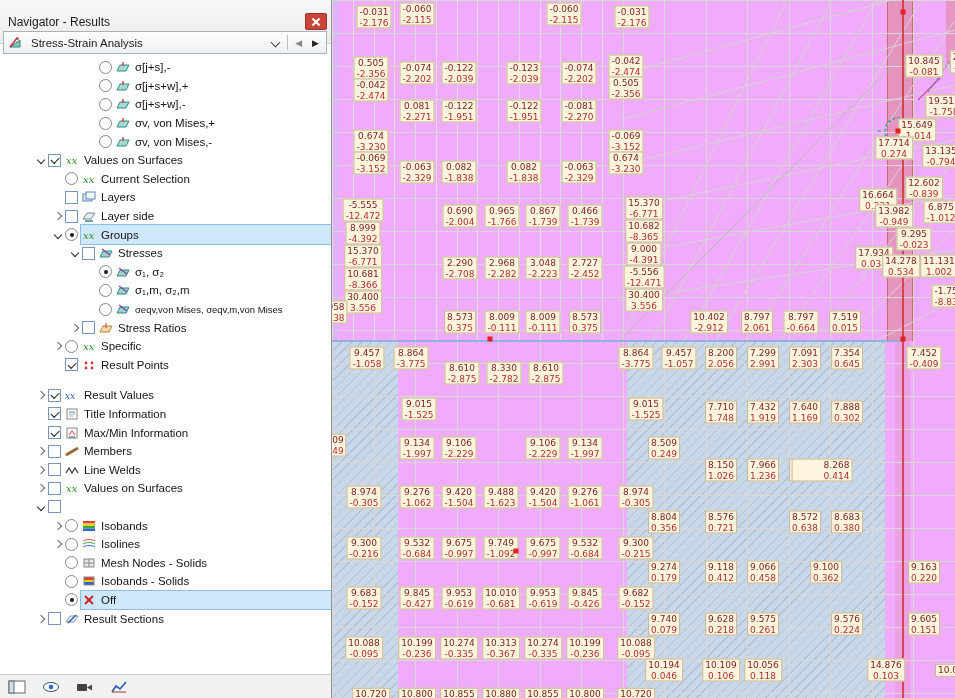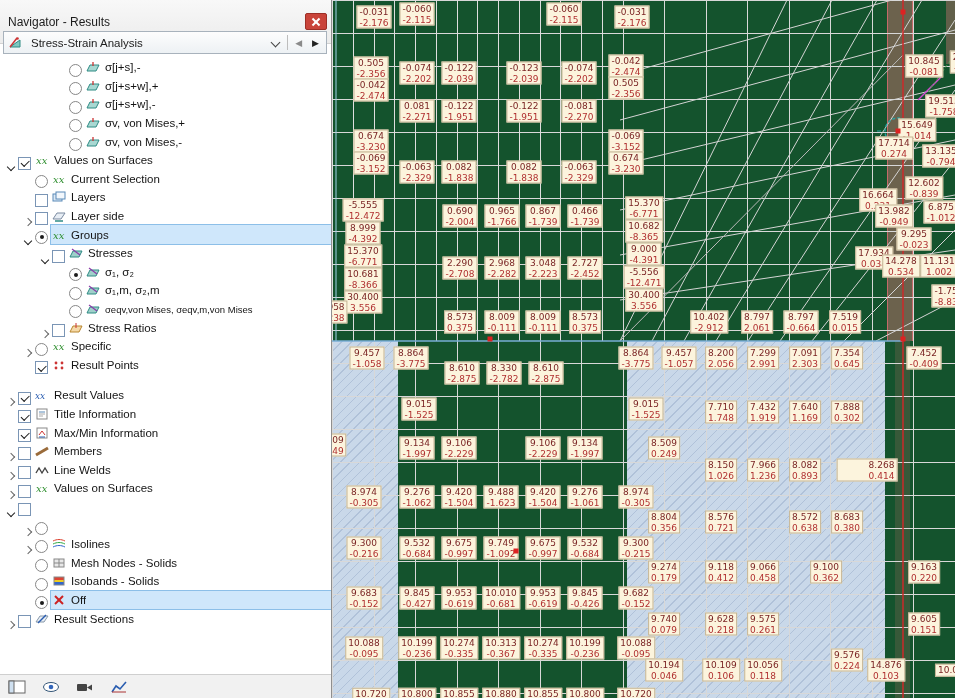--- a/index.html
+++ b/index.html
@@ -21,21 +21,21 @@
          background:linear-gradient(#fdfdfd,#edf1f4);display:flex;align-items:center;gap:4px;
          padding:0 4px;box-sizing:border-box;}
   .combo-label{flex:1;font-size:11.5px;color:#1c1c1c;}
   .chev{width:6px;height:6px;border-right:1.5px solid #444;border-bottom:1.5px solid #444;display:inline-block;transform:rotate(45deg);margin-right:4px;}
   .vsep{width:1px;height:15px;background:#bdbdbd;}
   .nav-arrow{background:none;border:none;font-size:9px;padding:0 3px;color:#222;cursor:pointer;}
   .nav-arrow.prev{color:#8a8a8a;}
 
   .tree{position:absolute;left:0;top:58px;right:0;bottom:24px;background:#fff;overflow:hidden;
         font-size:11.5px;color:#141414;}
-  .trow{display:flex;align-items:flex-end;height:18.6px;white-space:nowrap;}
+  .trow{display:flex;align-items:center;height:18.6px;white-space:nowrap;margin-left:30px;}
   .trow.gap{margin-top:12px;}
   .ind{flex:none;display:inline-block;height:1px;}
   .exp{flex:none;width:14px;display:flex;justify-content:center;align-items:center;}
   .chevt{width:5px;height:5px;border-right:1.4px solid #666;border-bottom:1.4px solid #666;display:inline-block;}
   .chevt.closed{transform:rotate(-45deg);}
   .chevt.open{transform:rotate(45deg);border-color:#222;}
   .ctl{flex:none;width:13px;height:13px;margin-right:3px;position:relative;background:#fff;box-sizing:border-box;}
   .ctl.check-on,.ctl.check-off{border:1px solid #7a95b5;}
   .ctl.radio,.ctl.radio-on{border:1px solid #878787;border-radius:50%;}
   .ck{position:absolute;left:2px;top:2.5px;width:7px;height:3.5px;border-left:1.6px solid #1c1c1c;border-bottom:1.6px solid #1c1c1c;transform:rotate(-45deg);}
@@ -44,21 +44,21 @@
   .wrap.hl{background:#cfe7fb;outline:1px solid #8cbfe8;}
   .ticon{flex:none;width:16px;margin-right:3px;display:flex;align-items:center;}
   .tlabel{overflow:hidden;text-overflow:clip;}
   .tlabel.small{font-size:9.5px;}
 
   .panel-toolbar{position:absolute;left:0;right:0;bottom:0;height:24px;background:#f1f1f1;
                  border-top:1px solid #cfcfcf;display:flex;align-items:center;gap:16px;padding:0 8px;box-sizing:border-box;}
   .tbtn{background:none;border:none;padding:0;cursor:pointer;display:flex;align-items:center;}
 
   
-  .mesh{position:absolute;left:332px;top:0;width:623px;height:698px;background:#14532d;overflow:hidden;}
+  .mesh{position:absolute;left:332px;top:0;width:623px;height:698px;background:#f0abfc;overflow:hidden;}
   .layer{position:absolute;pointer-events:none;}
   .blue-region{background-color:#c9d8e9;
      background-image:repeating-linear-gradient(135deg,rgba(88,114,160,0.22) 0 1px,transparent 1px 7px);}
   .blue1{left:0;top:341px;width:66px;bottom:0;}
   .blue2{left:295px;top:341px;width:258px;bottom:0;}
   .redband{left:555px;top:0;width:26px;height:341px;background:rgba(214,118,118,0.45);
            border-left:1px solid #c46a6a;border-right:1px solid #c46a6a;box-sizing:border-box;}
   .redband2{left:563px;top:341px;width:15px;bottom:0;background:rgba(214,118,118,0.18);}
   .redcorner{left:614px;top:0;width:9px;height:64px;background:rgba(214,118,118,0.4);}
   .grid{inset:0;background-image:
@@ -464,20 +464,31 @@
             <span class="chevt open"></span>
           </span>
           <span class="ctl check-off"></span>
         </div>
         <div class="trow">
           <span class="ind" style="width: 21px;"></span>
           <span class="exp">
             <span class="chevt closed"></span>
           </span>
           <span class="ctl radio"></span>
+          <span class="wrap">
+            <span class="ticon">
+              <svg width="14" height="12" viewBox="0 0 14 12">
+                <rect x="1" y="1" width="12" height="2.5" fill="#dd4433"></rect>
+                <rect x="1" y="3.5" width="12" height="2.5" fill="#eecc22"></rect>
+                <rect x="1" y="6" width="12" height="2.5" fill="#33aa44"></rect>
+                <rect x="1" y="8.5" width="12" height="2.5" fill="#3366cc"></rect>
+              </svg>
+            </span>
+            <span class="tlabel">Isobands</span>
+          </span>
         </div>
         <div class="trow">
           <span class="ind" style="width: 21px;"></span>
           <span class="exp">
             <span class="chevt closed"></span>
           </span>
           <span class="ctl radio"></span>
           <span class="wrap">
             <span class="ticon">
               <svg width="14" height="12" viewBox="0 0 14 12">
@@ -986,21 +997,21 @@
           <div class="v2">1.026</div>
         </div>
         <div class="lbl" style="left: 431px; top: 470px;">
           <div class="v1">7.966</div>
           <div class="v2">1.236</div>
         </div>
         <div class="lbl" style="left: 473px; top: 470px;">
           <div class="v1">8.082</div>
           <div class="v2">0.893</div>
         </div>
-        <div class="lbl" style="left: 535px; top: 470px; padding-left: 31px;">
+        <div class="lbl" style="left: 490px; top: 470px; padding-left: 31px;">
           <div class="v1">8.268</div>
           <div class="v2">0.414</div>
         </div>
         <div class="lbl" style="left: 32px; top: 497px;">
           <div class="v1">8.974</div>
           <div class="v2">-0.305</div>
         </div>
         <div class="lbl" style="left: 85px; top: 497px;">
           <div class="v1">9.276</div>
           <div class="v2">-1.062</div>
@@ -1122,21 +1133,21 @@
           <div class="v2">0.079</div>
         </div>
         <div class="lbl" style="left: 389px; top: 624px;">
           <div class="v1">9.628</div>
           <div class="v2">0.218</div>
         </div>
         <div class="lbl" style="left: 431px; top: 624px;">
           <div class="v1">9.575</div>
           <div class="v2">0.261</div>
         </div>
-        <div class="lbl" style="left: 515px; top: 624px; margin-top: 36px;">
+        <div class="lbl" style="left: 515px; top: 624px;">
           <div class="v1">9.576</div>
           <div class="v2">0.224</div>
         </div>
         <div class="lbl" style="left: 592px; top: 624px;">
           <div class="v1">9.605</div>
           <div class="v2">0.151</div>
         </div>
         <div class="lbl" style="left: 32px; top: 648px;">
           <div class="v1">10.088</div>
           <div class="v2">-0.095</div>

